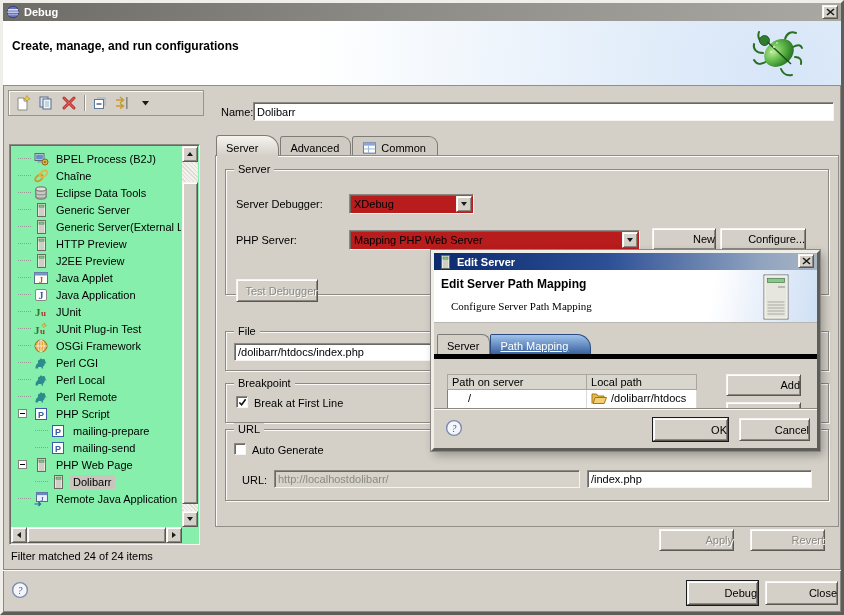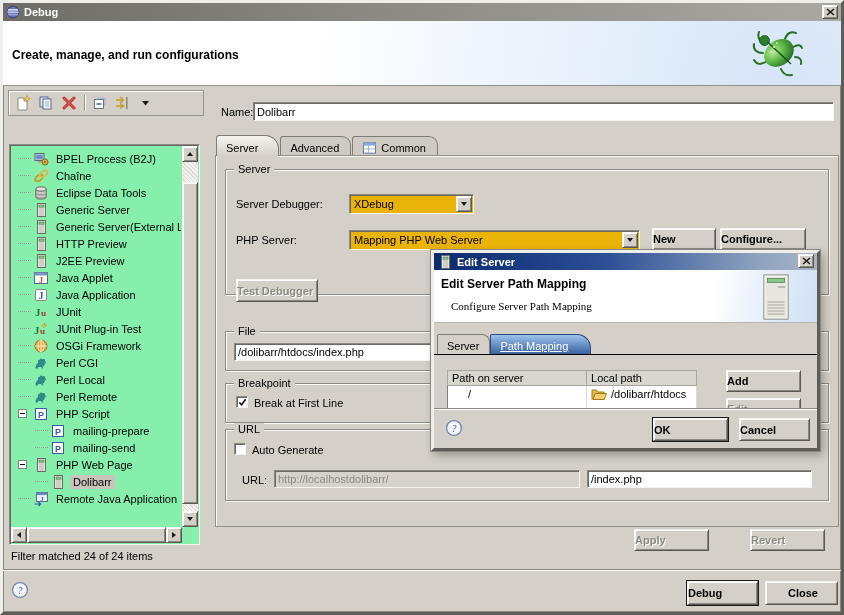--- a/index.html
+++ b/index.html
@@ -6,54 +6,54 @@
   html,body { width:844px; height:615px; }
   body { font-family:"Liberation Sans","DejaVu Sans",sans-serif; font-size:11px; color:#000; background:#d4d0c8; }
 
   .window { position:relative; width:844px; height:615px; background:#d4d0c8;
             border:3px solid; border-color:#efeee9 #5f5d58 #5f5d58 #efeee9; overflow:hidden;
             box-shadow:0 0 0 1px #8a8884 inset; }
 
   
   .raised { background:#d4d0c8; border:1px solid; border-color:#f5f4f0 #5a5852 #5a5852 #f5f4f0;
             box-shadow: inset 1px 1px 0 #ffffff, inset -1px -1px 0 #8a8880; }
-  .btn { position:absolute; display:flex; align-items:center; justify-content:flex-start;
-         font-size:11px; cursor:default;font-weight:bold; }
+  .btn { position:absolute; display:flex; align-items:center; justify-content:flex-end;
+         font-size:11px; cursor:default; }
   .btn.default { box-shadow: inset 1px 1px 0 #ffffff, inset -1px -1px 0 #8a8880, 0 0 0 1px #1a1a1a; }
   .btn.disabled, .disabled-text { color:#8a8a82; text-shadow:1px 1px 0 #ffffff; }
 
   .groupbox { position:absolute; border:1px solid #8c8a84; box-shadow:1px 1px 0 #fbfaf7, inset 1px 1px 0 #fbfaf7; }
   .grouplabel { position:absolute; top:-7px; left:8px; background:#d4d0c8; padding:0 4px; }
 
   .field { position:absolute; font-size:11px; padding:1px 3px; border:1px solid;
            border-color:#8a8880 #f5f4f0 #f5f4f0 #8a8880; box-shadow:inset 1px 1px 0 #6a6862;
            background:#fff; color:#000; font-family:"Liberation Sans","DejaVu Sans",sans-serif; }
   .field.gray { background:#d7d3cb; color:#8a8a82; }
 
-  .combo { position:absolute; background:#eab308; border:1px solid; border-color:#8a8880 #f5f4f0 #f5f4f0 #8a8880;
+  .combo { position:absolute; background:#b91c1c; border:1px solid; border-color:#8a8880 #f5f4f0 #f5f4f0 #8a8880;
            box-shadow:inset 1px 1px 0 #6a6862; display:flex; align-items:center; padding-left:4px; }
   .combo .cb-btn { position:absolute; right:1px; top:1px; bottom:1px; width:16px;
            display:flex; align-items:center; justify-content:center; }
   .tri-down { width:0; height:0; border-left:3.5px solid transparent; border-right:3.5px solid transparent; border-top:4px solid #1a1a1a; }
 
   .checkbox { position:absolute; width:12px; height:12px; background:#fff; border:1px solid;
               border-color:#8a8880 #f5f4f0 #f5f4f0 #8a8880; box-shadow:inset 1px 1px 0 #6a6862;
               display:flex; align-items:center; justify-content:center; }
 
   
   .titlebar { position:absolute; left:0; top:0; right:0; height:18px;
               background:linear-gradient(to right,#6e6c67,#8f8d88 50%,#aaa8a3);
               display:flex; align-items:center; padding-left:3px; gap:4px; }
   .titlebar .t-text { color:#fff; font-weight:bold; font-size:11px; }
   .win-btn { position:absolute; right:3px; top:2px; width:16px; height:14px;
              display:flex; align-items:center; justify-content:center; }
   .header { position:absolute; left:0; top:18px; right:0; height:65px;
             background:radial-gradient(circle at 93% 90%, #d6e5f8 0%, #eaf2fb 30%, #ffffff 60%);
             border-bottom:1px solid #918f89; }
-  .header .h-title { position:absolute; left:9px; top:27px; font-size:12px; font-weight:bold; }
+  .header .h-title { position:absolute; left:9px; top:18px; font-size:12px; font-weight:bold; }
   .header .h-bug { position:absolute; right:38px; top:6px; }
 
   
   .toolbar { position:absolute; left:5px; top:87px; width:196px; height:26px;
              border:1px solid #96948e; box-shadow:inset 1px 1px 0 #fbfaf7;
              display:flex; align-items:center; gap:7px; padding-left:6px; }
   .tb-icon { width:16px; height:16px; display:inline-flex; align-items:center; justify-content:center; }
   .tb-sep { width:1px; height:16px; background:#96948e; box-shadow:1px 0 0 #fbfaf7; }
 
   .filter-input { left:7px; top:119px; width:159px; height:18px; }
@@ -111,21 +111,21 @@
               border-bottom:1px solid #b8b6b0;text-align:center; }
   .d-header .d-heading { position:absolute; left:7px; top:7px; font-size:12px; font-weight:bold; }
   .d-header .d-subheading { position:absolute; left:17px; top:30px;font-family:Liberation Serif, serif; }
   .d-header .d-server-img { position:absolute; right:26px; top:4px; }
   .d-tabbar { position:absolute; left:3px; top:80px; height:21px; display:flex; align-items:flex-end; }
   .dtab { position:relative; height:20px; padding:3px 10px 0 9px; background:#d4d0c8;
           border:1px solid #7e7c76; border-bottom:none; border-radius:2px 8px 0 0;
           display:flex; align-items:center; }
   .dtab.active { background:linear-gradient(#9ec2ec,#39629e); color:#fff; border-color:#2a4a80;
                  border-radius:2px 14px 0 0; padding-right:22px; z-index:2; text-decoration:underline; }
-  .d-content { position:absolute; left:0; top:101px; right:0; height:54px; overflow:hidden; border-top:1px solid #000000; }
+  .d-content { position:absolute; left:0; top:101px; right:0; height:54px; overflow:hidden; border-top:5px solid #000000; }
   .map-table { position:absolute; left:13px; top:15px; width:250px; border-collapse:collapse;
                border:1px solid #808078; background:#fff; }
   .map-table th { background:#d9d6ce; border:1px solid #a8a69e; font-weight:normal; text-align:left;
                   padding:1px 4px; height:15px; }
   .map-table td { border-right:1px solid #dcdad4; padding:0 4px; height:17px; background:#fff; white-space:nowrap; }
   .map-table td .cell-flex { display:flex; align-items:center; gap:4px; }
   .d-footer { position:absolute; left:0; right:0; bottom:0; height:40px;
               border-top:1px solid #8a8880; box-shadow:inset 0 1px 0 #fbfaf7; background:#d4d0c8; }
 
   
@@ -549,21 +549,21 @@
 
   <div class="groupbox" style="left:222px; top:426px; width:604px; height:72px;">
     <span class="grouplabel">URL</span>
     <span class="checkbox" style="left:8px; top:13px;" id="ag-check"></span>
     <span style="position:absolute; left:26px; top:14px;">Auto Generate</span>
     <span style="position:absolute; left:16px; top:44px;">URL:</span>
     <input class="field gray" style="left: 48px; top: 40px; width: 306px; height: 18px;" value="http://localhostdolibarr/">
     <input class="field" style="left: 361px; top: 40px; width: 225px; height: 18px;" value="/index.php">
   </div>
 
-  <div class="btn raised disabled" style="left:631px; top:526px; width:75px; height:22px;">
+  <div class="btn raised disabled" style="left:656px; top:526px; width:75px; height:22px;">
       <span>Apply</span>
     </div>
   <div class="btn raised disabled" style="left:747px; top:526px; width:75px; height:22px;">
       <span>Revert</span>
     </div>
 
   <div class="dialog">
     <div class="d-titlebar">
       <span class="icon-slot">
           <svg width="16" height="16" viewBox="0 0 16 16">

